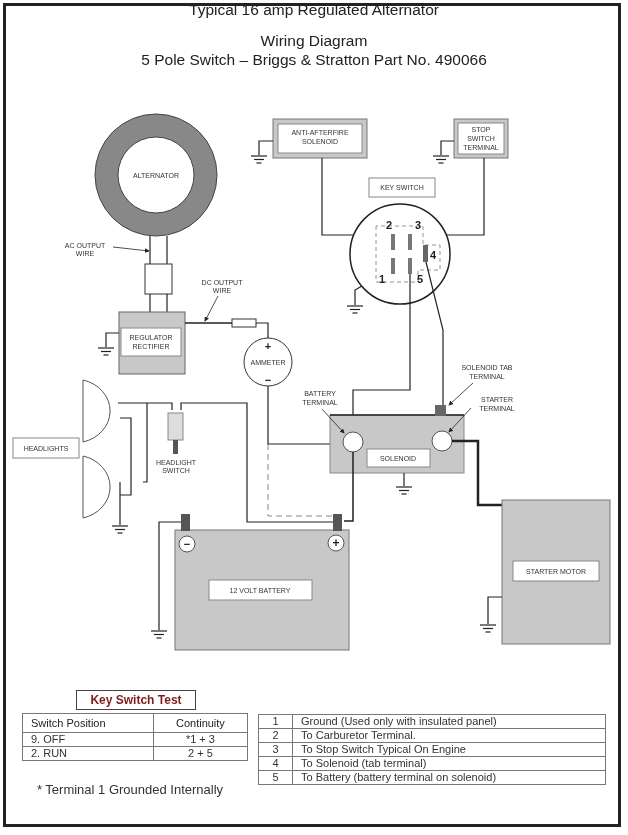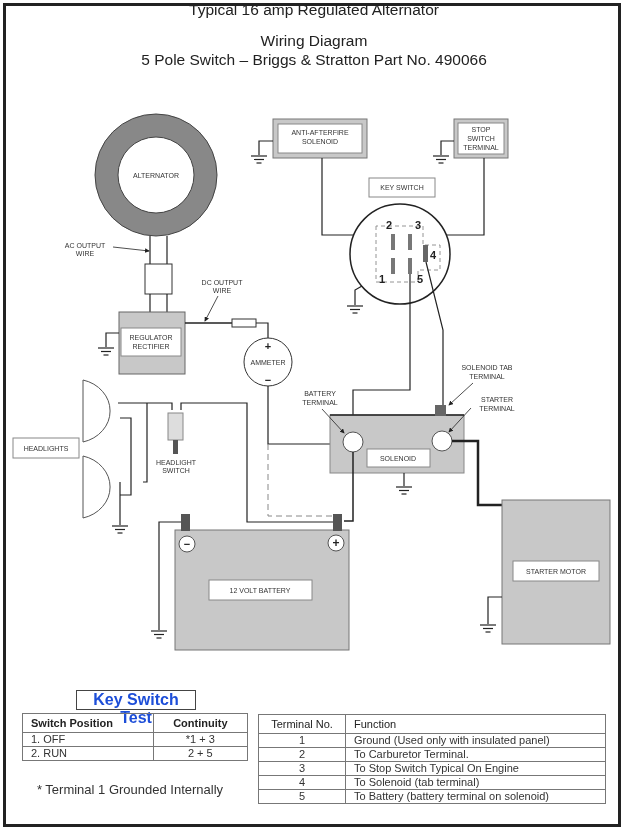--- a/index.html
+++ b/index.html
@@ -6,24 +6,24 @@
   body { width: 628px; height: 835px; position: relative; overflow: hidden;
          font-family: "Liberation Sans", sans-serif; color: #222; }
   .frame { position: absolute; left: 3px; top: 3px; width: 618px; height: 824px;
            border: 3px solid #222; box-sizing: border-box; }
   .title { position: absolute; left: 0; width: 628px; text-align: center;
            font-size: 15.5px; color: #222; line-height: 19px; }
   svg { position: absolute; left: 0; top: 0; }
   .lbl { font-family: "Liberation Sans", sans-serif; font-size: 7px; fill: #333; }
   .tbl { position: absolute; border-collapse: collapse; font-size: 11px; color: #333; }
   .tbl td, .tbl th { border: 1px solid #777; padding: 0 8px; height: 13px; line-height: 13px; }
-  .tbl th { font-weight: bold; color: #222; height: 18px; }
+  .tbl th { font-weight: normal; color: #222; height: 18px; }
   .ks-title { position: absolute; left: 76px; top: 690px; width: 118px; height: 18px;
-              border: 1px solid #444; text-align: center; font-weight: bold; font-size: 16px;
-              line-height: 18px; color: #1d4ed8; }
+              border: 1px solid #444; text-align: center; font-weight: bold; font-size: 12px;
+              line-height: 18px; color: #7f1d1d; }
   .note { position: absolute; left: 20px; top: 783px; width: 220px; text-align: center;
           font-size: 13px; line-height: 14px; color: #333; }
 </style>
 </head>
 <body>
 
 <div class="frame"></div>
 
 <div class="title" style="top:0">Typical 16 amp Regulated Alternator</div>
 <div class="title" style="top:31px">Wiring Diagram</div>
@@ -198,39 +198,35 @@
 </svg>
 
 <div class="ks-title">Key Switch Test</div>
 <table class="tbl" style="left:22px; top:713px; width:226px;">
   <tbody>
       <tr>
     <th style="text-align:left">Switch Position</th>
     <th>Continuity</th>
   </tr>
   <tr>
-    <td>1.  OFF</td>
+    <td>9.  OFF</td>
     <td style="text-align:center">*1 + 3</td>
   </tr>
   <tr>
     <td>2.  RUN</td>
     <td style="text-align:center">2 + 5</td>
   </tr>
 </tbody>
   </table>
 <div class="note">
   <div>* Terminal 1 Grounded Internally</div>
 </div>
 
 <table class="tbl" style="left:258px; top:714px; width:348px;">
   <tbody>
-      <tr>
-    <th style="width:70px; font-weight:normal; color:#222">Terminal No.</th>
-    <th style="text-align:left; font-weight:normal; color:#222">Function</th>
-  </tr>
   <tr>
     <td style="text-align:center">1</td>
     <td>Ground (Used only with insulated panel)</td>
   </tr>
   <tr>
     <td style="text-align:center">2</td>
     <td>To Carburetor Terminal.</td>
   </tr>
   <tr>
     <td style="text-align:center">3</td>

